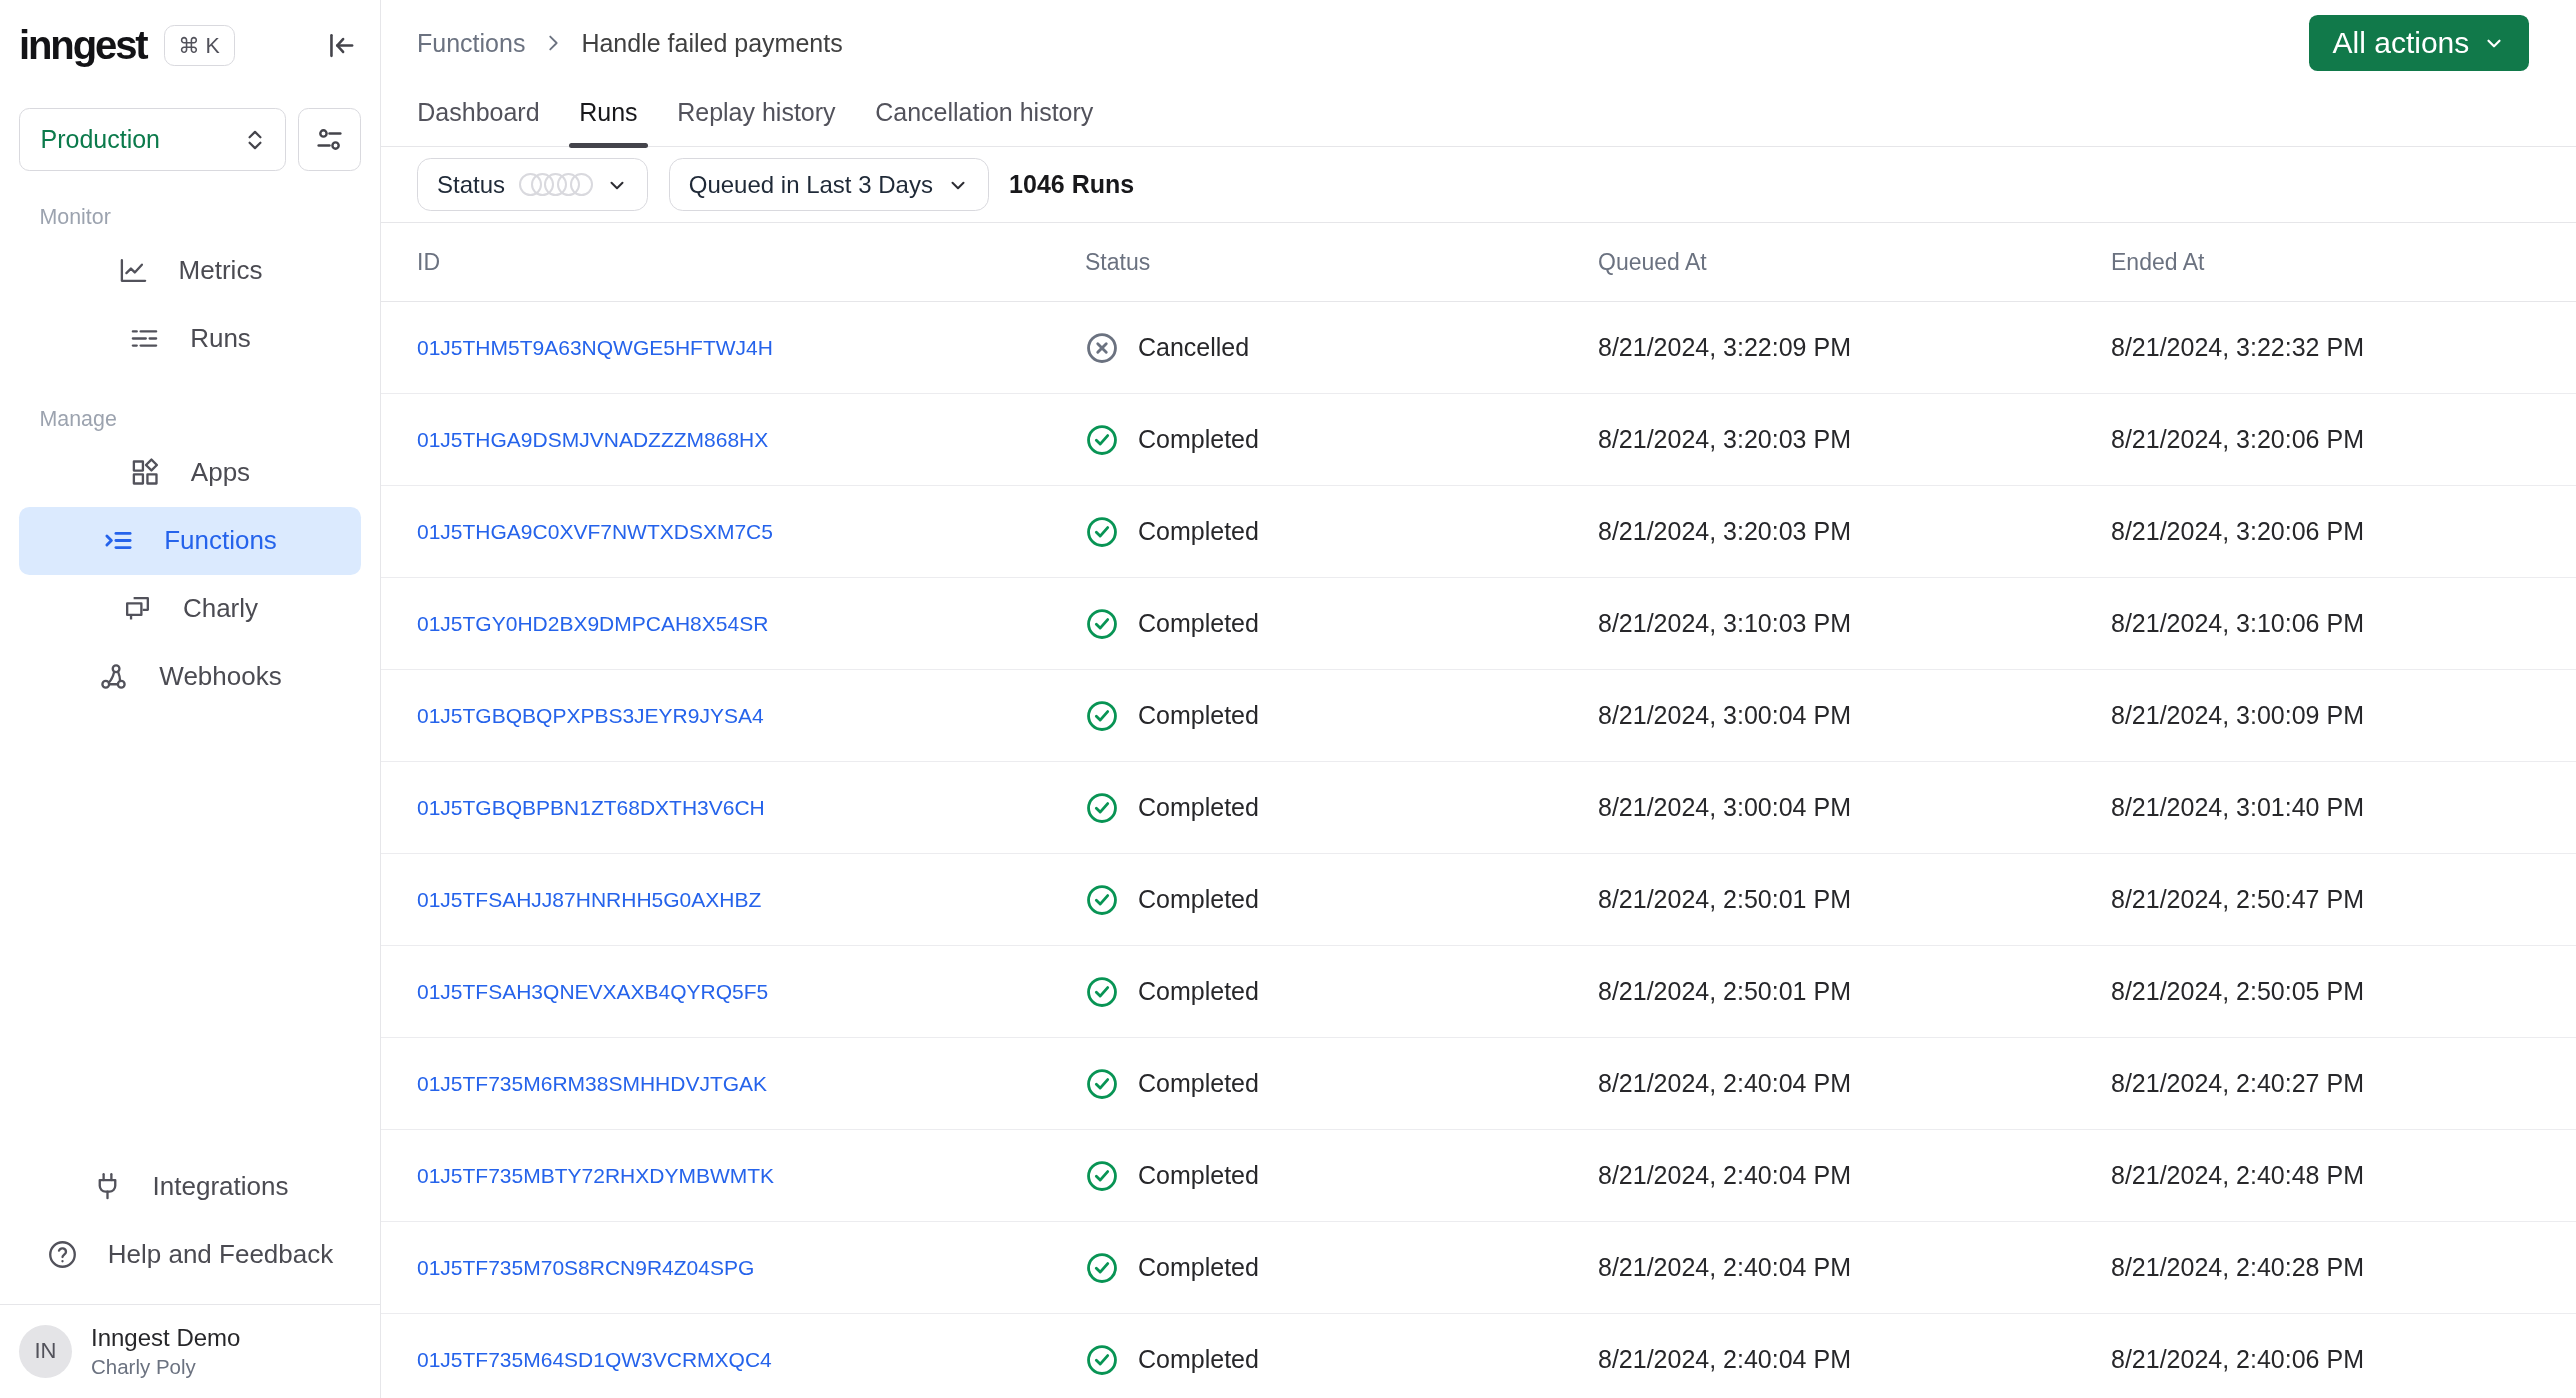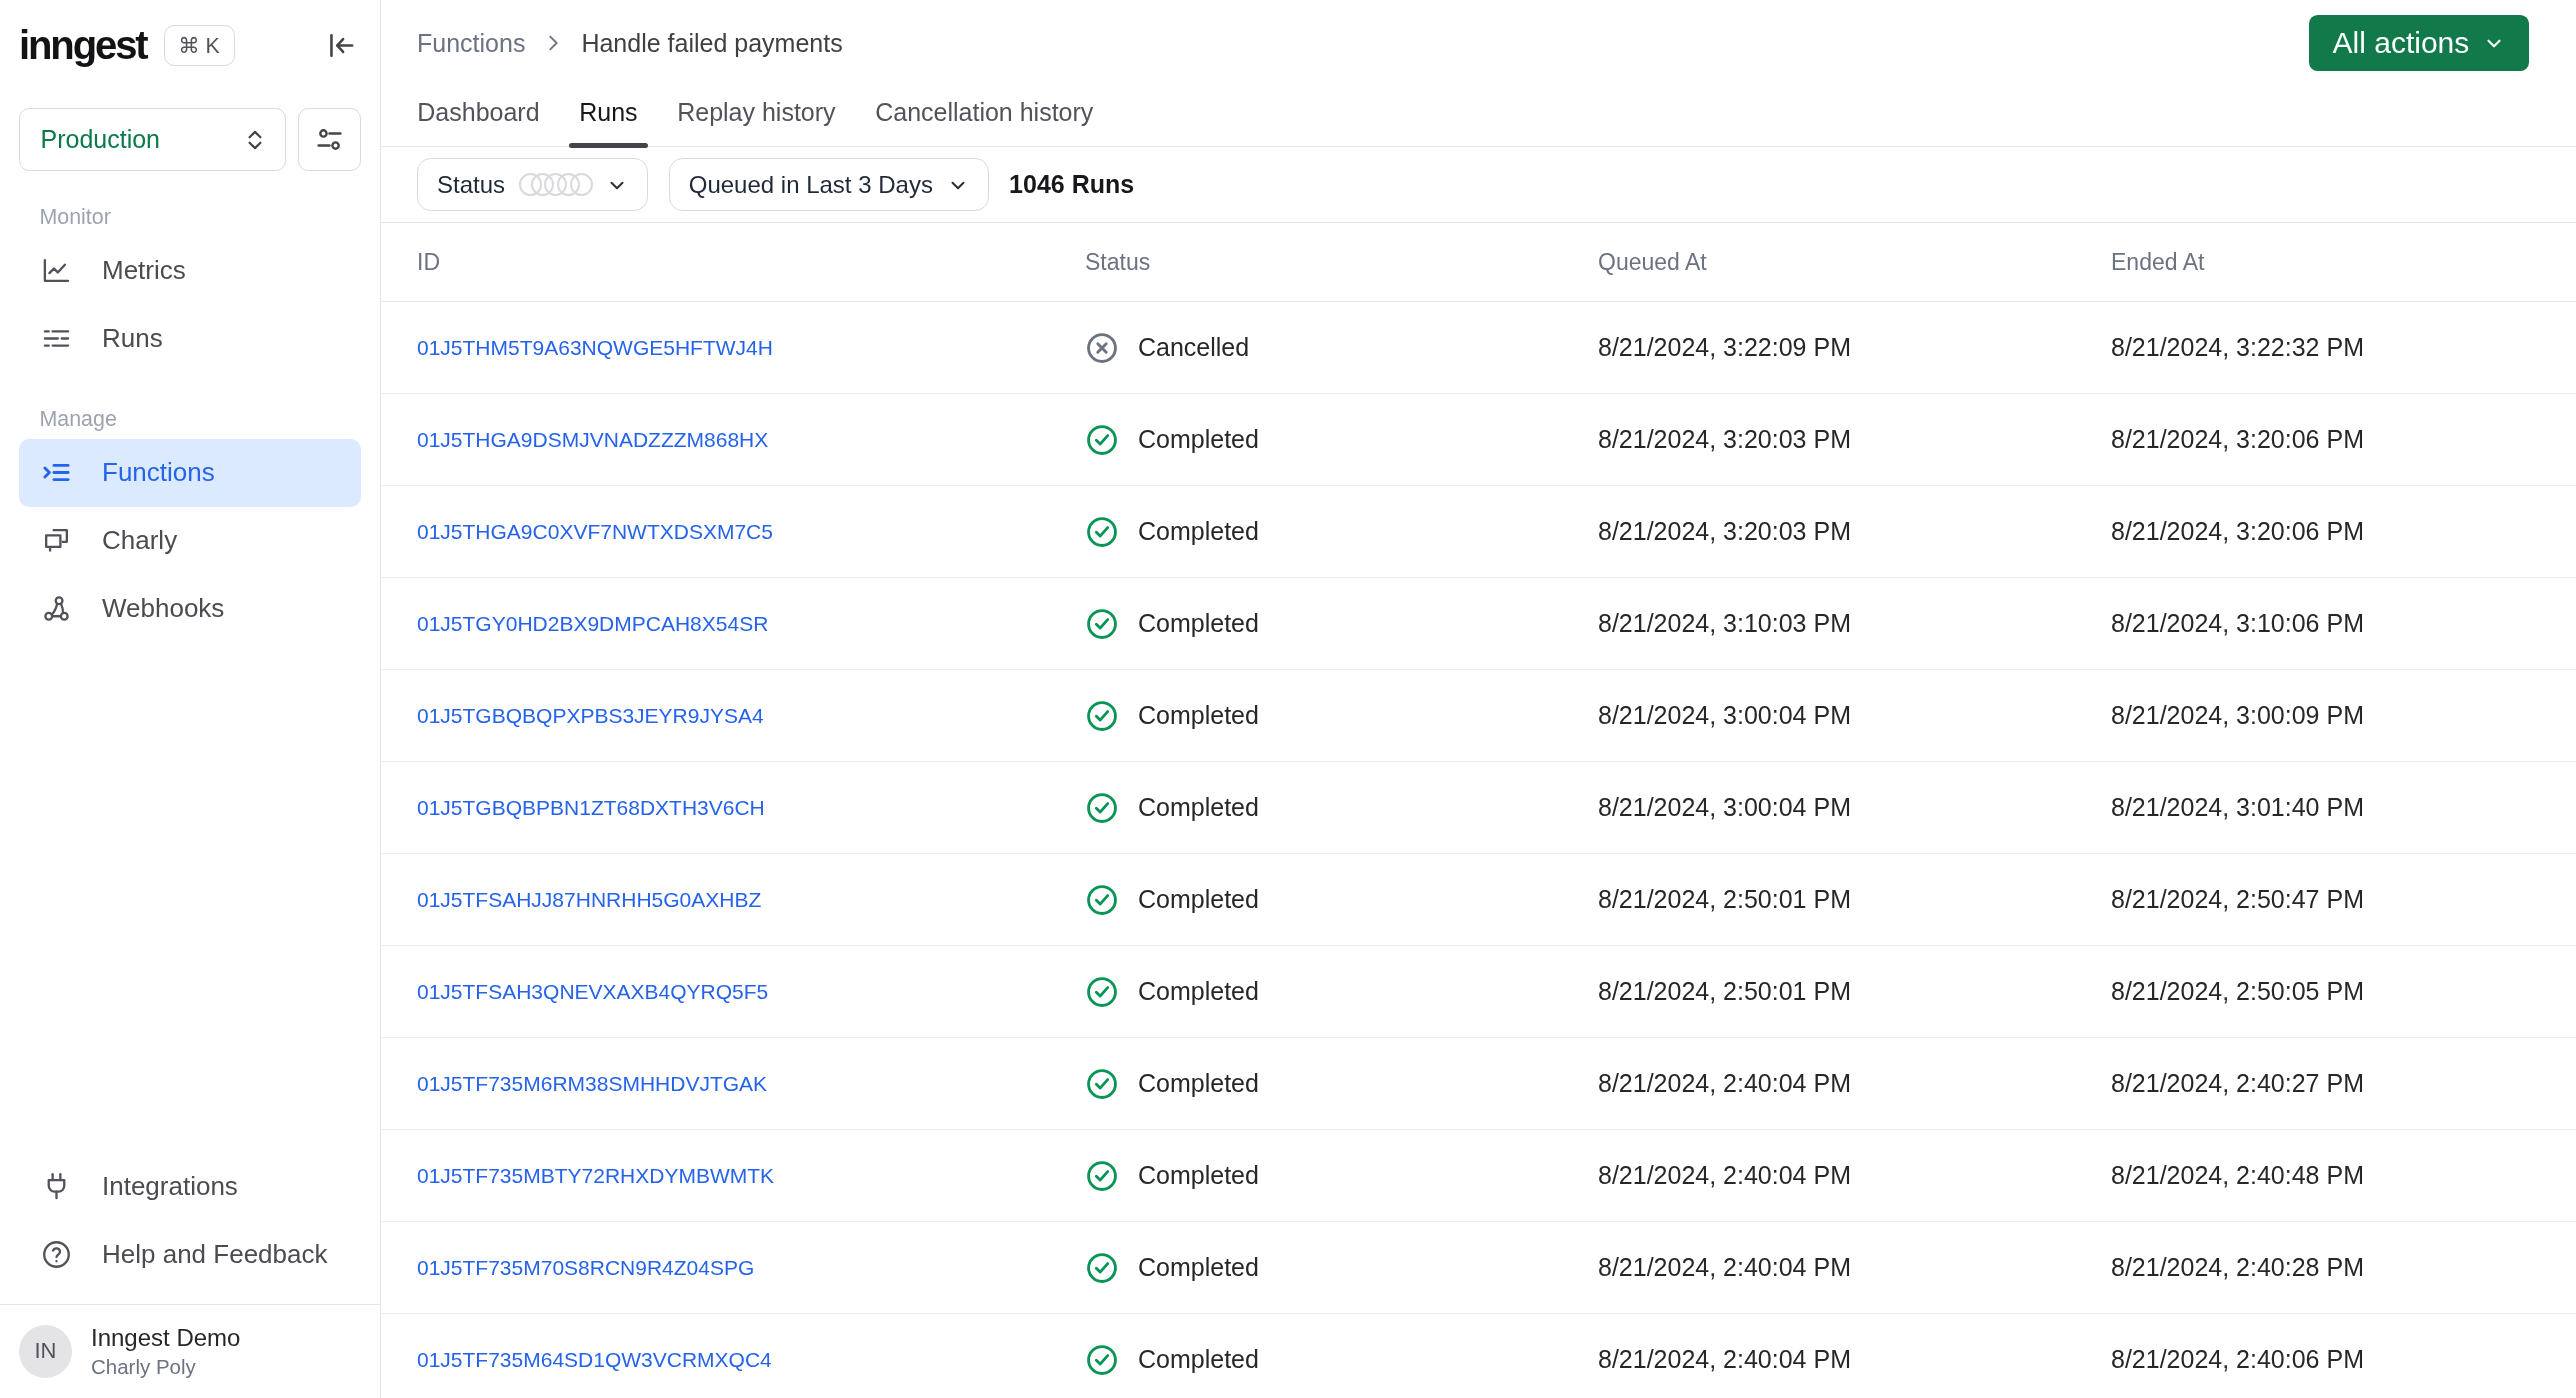--- a/index.html
+++ b/index.html
@@ -24,21 +24,21 @@
   .env-select { flex:1; height:63px; border:1.7px solid #d9d9de; border-radius:10.3px;
                 display:flex; align-items:center; padding:0 17px 0 20.5px; background:#fff; cursor:pointer; }
   .env-select .env-label { color:#0b7a4b; font-size:25px; font-weight:500; }
   .env-select .updown { margin-left:auto; color:#44444b; }
   .env-gear { width:63px; height:63px; border:1.7px solid #d9d9de; border-radius:10.3px;
               background:#fff; display:flex; align-items:center; justify-content:center; cursor:pointer; color:#44444b; }
 
   .nav { margin-top:8.6px; }
   .nav-section-label { margin:34px 0 6.8px 20.5px; font-size:21.4px; color:#9ca3af; }
   .nav-item { display:flex; align-items:center; gap:30px; height:68px; padding:0 22px;
-              margin:0 0; border-radius:10.3px; font-size:26px; color:#4b4b52; cursor:pointer; }
+              margin:0 0; border-radius:10.3px; font-size:26px; color:#4b4b52; cursor:pointer;justify-content:center; }
   .nav-item .nav-ic { color:#52525b; width:31px; height:31px; }
   .nav-item.active { background:#dbeafe; color:#2563eb; }
   .nav-item.active .nav-ic { color:#2563eb; }
 
   .sb-spacer { flex:1; }
   .sb-footer { padding:0 19px 15.4px 19px; }
   .user-block { border-top:1.7px solid #e6e6e9; padding:19px; display:flex; align-items:center; gap:19px; }
   .avatar { width:53px; height:53px; border-radius:50%; background:#e4e4e7; color:#52525b;
             font-size:22px; display:flex; align-items:center; justify-content:center; }
   .user-names { display:flex; flex-direction:column; gap:3.4px; }
@@ -153,20 +153,31 @@
               <line x1="16" y1="12" x2="21" y2="12"></line>
             <line x1="3" y1="17.5" x2="6" y2="17.5"></line>
               <line x1="9" y1="17.5" x2="21" y2="17.5"></line>
           </svg>
         </span>
         <span>Runs</span>
       </div>
 
       <div class="nav-section-label">Manage</div>
 
+      <div class="nav-item">
+        <span class="nav-ic">
+          <svg width="31" height="31" viewBox="0 0 24 24" fill="none" stroke="currentColor" stroke-width="1.8" stroke-linejoin="round">
+            <rect x="3" y="3.5" width="7" height="7"></rect>
+            <rect x="13.6" y="3.2" width="6" height="6" transform="rotate(45 16.6 6.2)"></rect>
+            <rect x="3" y="13.5" width="7" height="7"></rect>
+            <rect x="13.5" y="13.5" width="7" height="7"></rect>
+          </svg>
+        </span>
+        <span>Apps</span>
+      </div>
 
       <div class="nav-item active">
         <span class="nav-ic">
           <svg width="31" height="31" viewBox="0 0 24 24" fill="none" stroke="currentColor" stroke-width="2.2" stroke-linecap="round" stroke-linejoin="round">
             <polyline points="3 8.5 6.5 12 3 15.5"></polyline>
             <line x1="10" y1="6.5" x2="21" y2="6.5"></line>
             <line x1="10" y1="12" x2="21" y2="12"></line>
             <line x1="10" y1="17.5" x2="21" y2="17.5"></line>
           </svg>
         </span>

